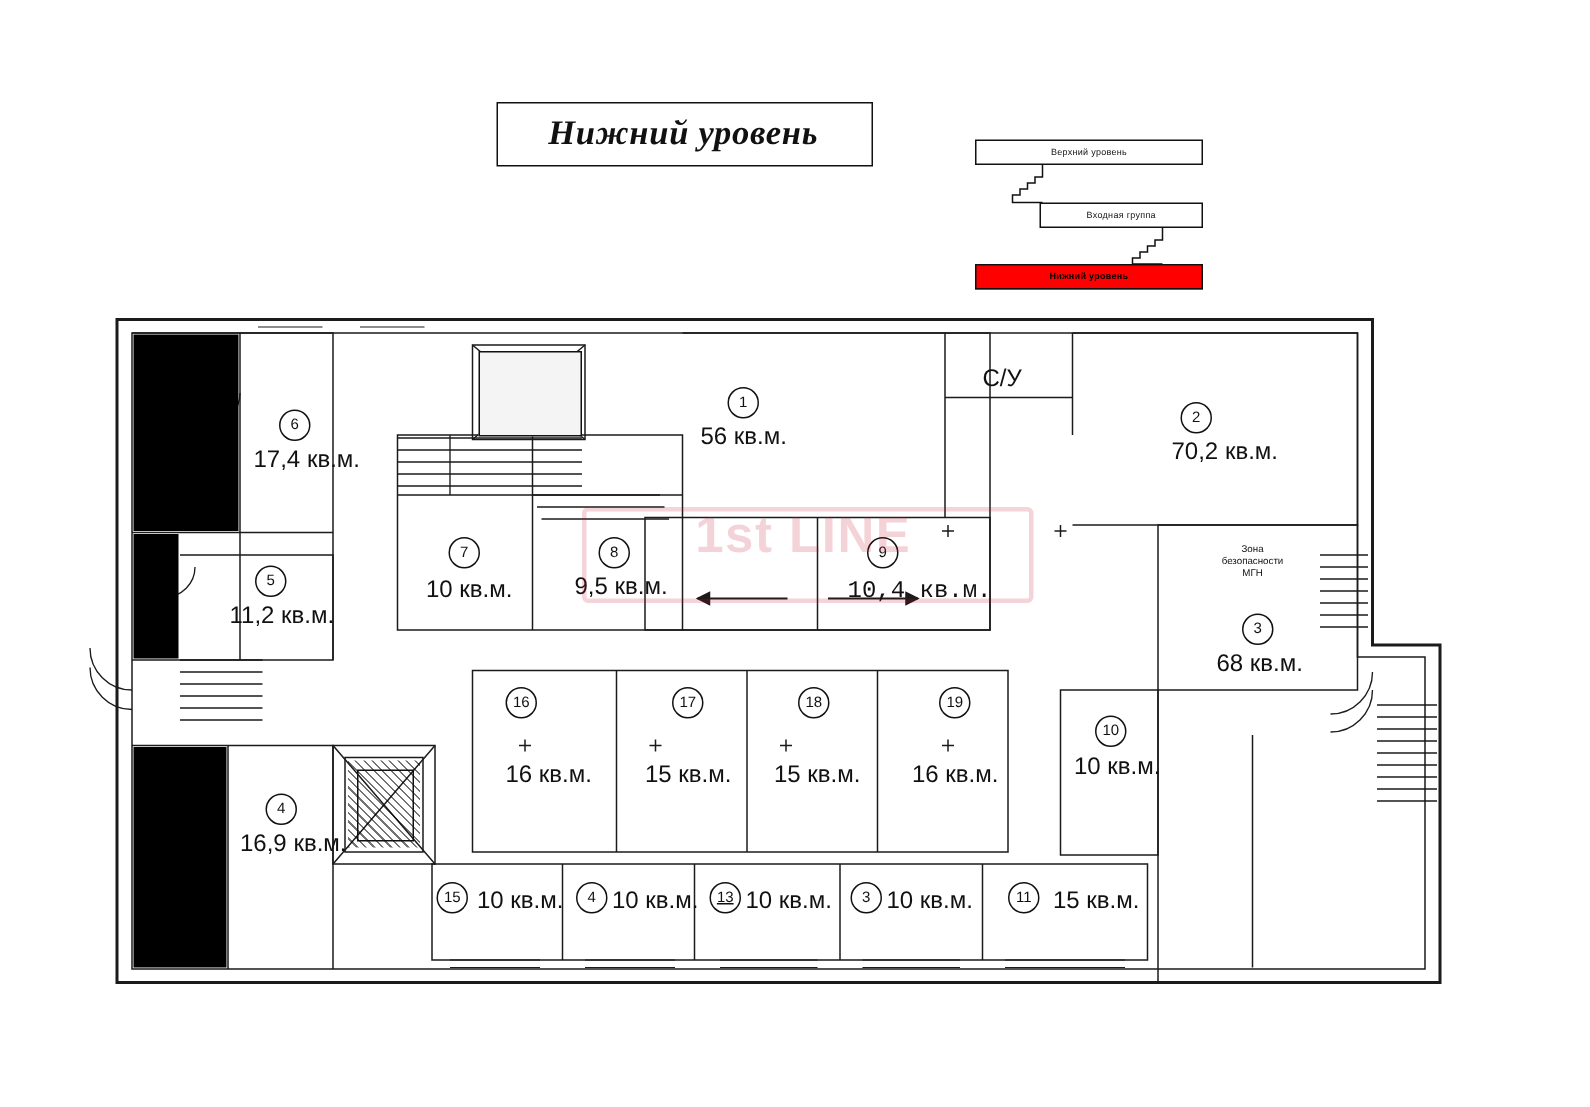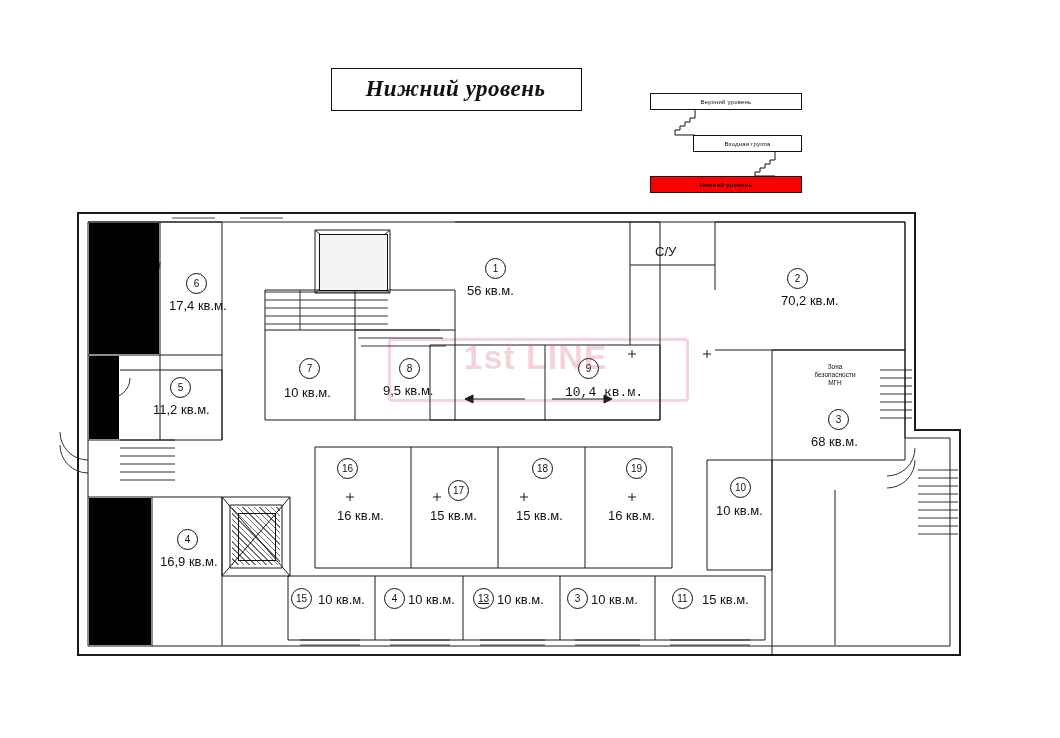--- a/index.html
+++ b/index.html
@@ -19,21 +19,21 @@
   #legend-upper{left:650px;top:93px;width:150px;}
   #legend-entry{left:693px;top:135px;width:107px;}
   #legend-lower{left:650px;top:176px;width:150px;background:#ff0000;border-color:#111;}
   #legend-lower span{color:#000;font-weight:700;}
   .black{background:#000;}
   .hatch{background:
      repeating-linear-gradient(45deg,#000 0 1px,transparent 1px 4px);}
 
   .num{position:absolute;width:19px;height:19px;border:1px solid #111;border-radius:50%;
        display:flex;align-items:center;justify-content:center;font-size:10px;background:#fff;}
-  .lab{position:absolute;font-size:13px;white-space:nowrap;}
+  .lab{position:absolute;font-size:16px;white-space:nowrap;}
   .lab.tiny{font-size:6.5px;line-height:8px;text-align:center;}
 
   
   #watermark{left:388px;top:338px;width:295px;height:58px;display:flex;align-items:flex-start;justify-content:center;
              opacity:.18;}
   #wm-text{font-family:"Liberation Sans", sans-serif;font-weight:700;font-size:34px;color:#c8102e;letter-spacing:1px;}
   #wm-box{position:absolute;left:388px;top:338px;width:295px;height:58px;border:3px solid rgba(200,16,46,.18);border-radius:4px;}
 </style>
 </head>
 <body>
@@ -209,21 +209,21 @@
 
   <div class="num" style="left:384px;top:588px;">4</div>
   <div class="lab" style="left:408px;top:592px;">10 кв.м.</div>
 
   <div class="num" style="left:291px;top:588px;">15</div>
   <div class="lab" style="left:318px;top:592px;">10 кв.м.</div>
 
   <div class="num" style="left:337px;top:458px;">16</div>
   <div class="lab" style="left:337px;top:508px;">16 кв.м.</div>
 
-  <div class="num" style="left:448px;top:480px;">17</div>
+  <div class="num" style="left:448px;top:458px;">17</div>
   <div class="lab" style="left:430px;top:508px;">15 кв.м.</div>
 
   <div class="num" style="left:532px;top:458px;">18</div>
   <div class="lab" style="left:516px;top:508px;">15 кв.м.</div>
 
   <div class="num" style="left:626px;top:458px;">19</div>
   <div class="lab" style="left:608px;top:508px;">16 кв.м.</div>
 
   <div class="lab" style="left:655px;top:244px;">С/У</div>
 

